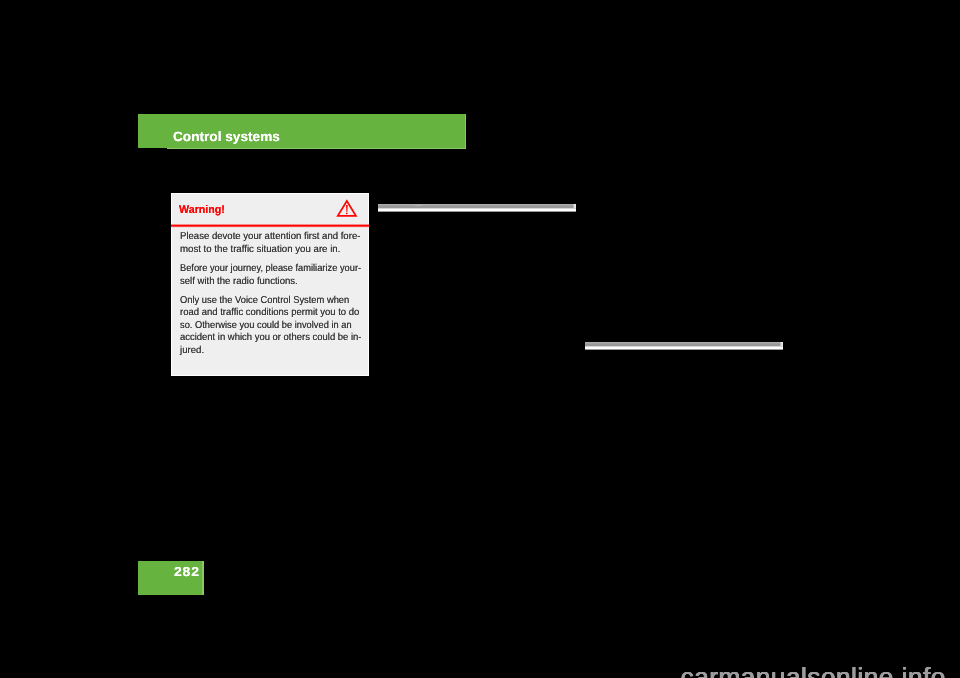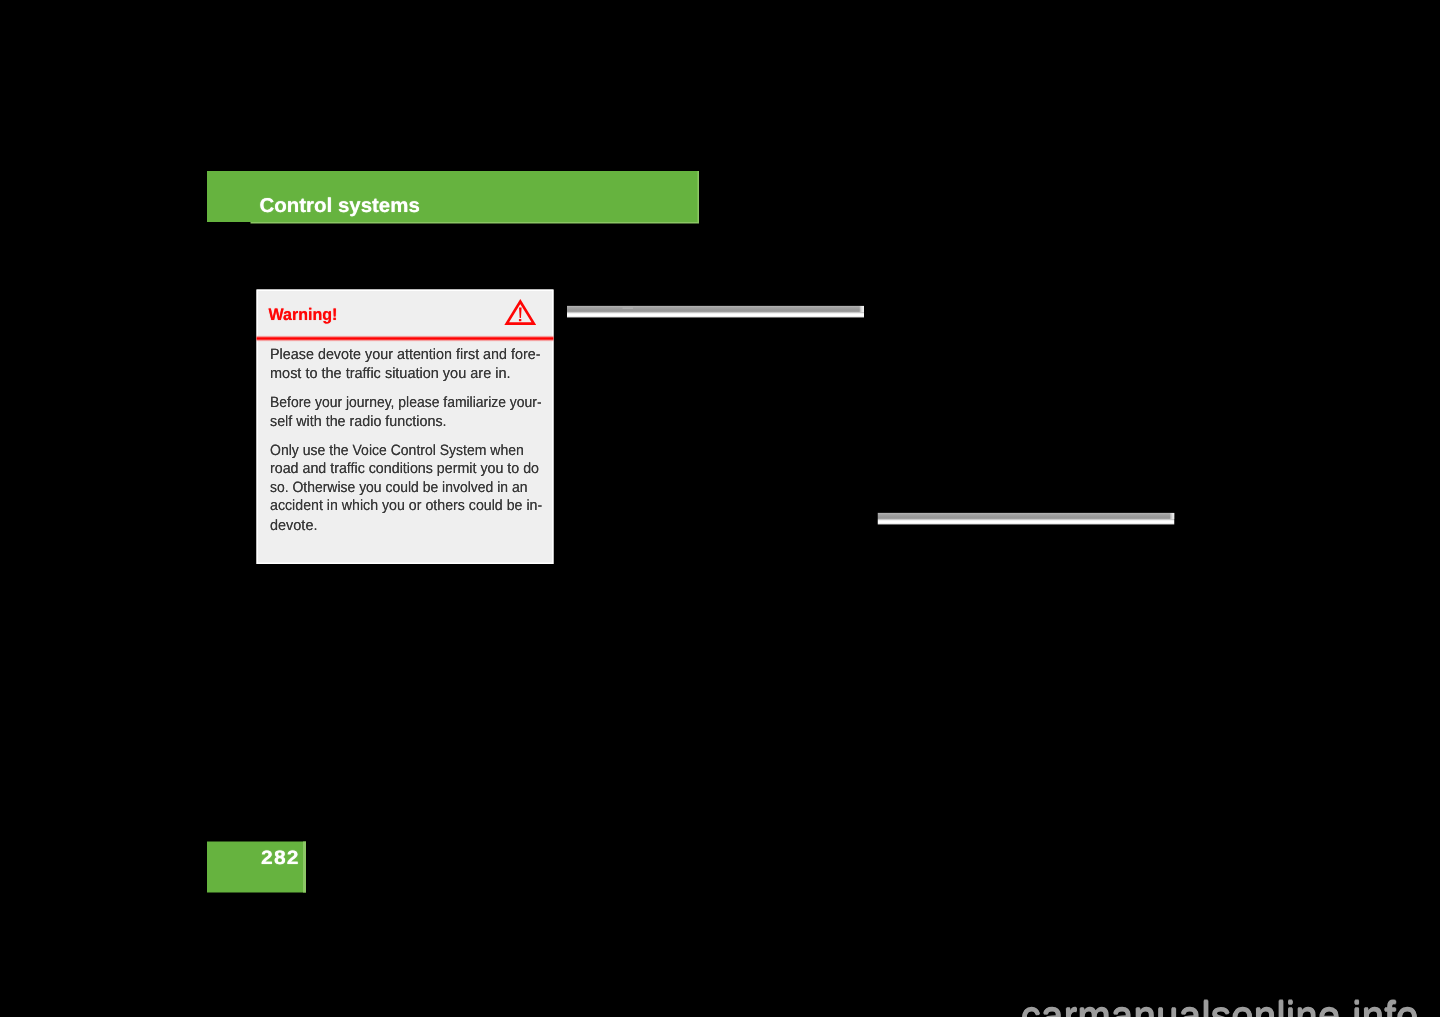--- a/index.html
+++ b/index.html
@@ -217,21 +217,21 @@
 
   <div>
     <div class="wline" style="left:180.3px; transform:scaleX(0.9573); top:216.0px">Please devote your attention first and fore-</div>
     <div class="wline" style="left:180.3px; transform:scaleX(0.9659); top:228.5px">most to the traffic situation you are in.</div>
     <div class="wline" style="left:180.3px; transform:scaleX(0.9290); top:248.0px">Before your journey, please familiarize your-</div>
     <div class="wline" style="left:180.3px; transform:scaleX(0.9539); top:260.5px">self with the radio functions.</div>
     <div class="wline" style="left:180.3px; transform:scaleX(0.9340); top:279.8px">Only use the Voice Control System when</div>
     <div class="wline" style="left:180.3px; transform:scaleX(0.9499); top:292.3px">road and traffic conditions permit you to do</div>
     <div class="wline" style="left:180.3px; transform:scaleX(0.9298); top:304.8px">so. Otherwise you could be involved in an</div>
     <div class="wline" style="left:180.3px; transform:scaleX(0.9461); top:317.3px">accident in which you or others could be in-</div>
-    <div class="wline" style="left:180.3px; transform:scaleX(0.9645); top:329.9px">devote.</div>
+    <div class="wline" style="left:180.3px; transform:scaleX(0.9645); top:329.9px">jured.</div>
   </div>
 
   <div class="figure-bar" id="figure-1">
     <div class="band"></div>
     <div class="spec" style="left:37.5px"></div>
     <div class="end-glow"></div>
   </div>
 
   <div class="figure-bar" id="figure-2">
     <div class="band"></div>

